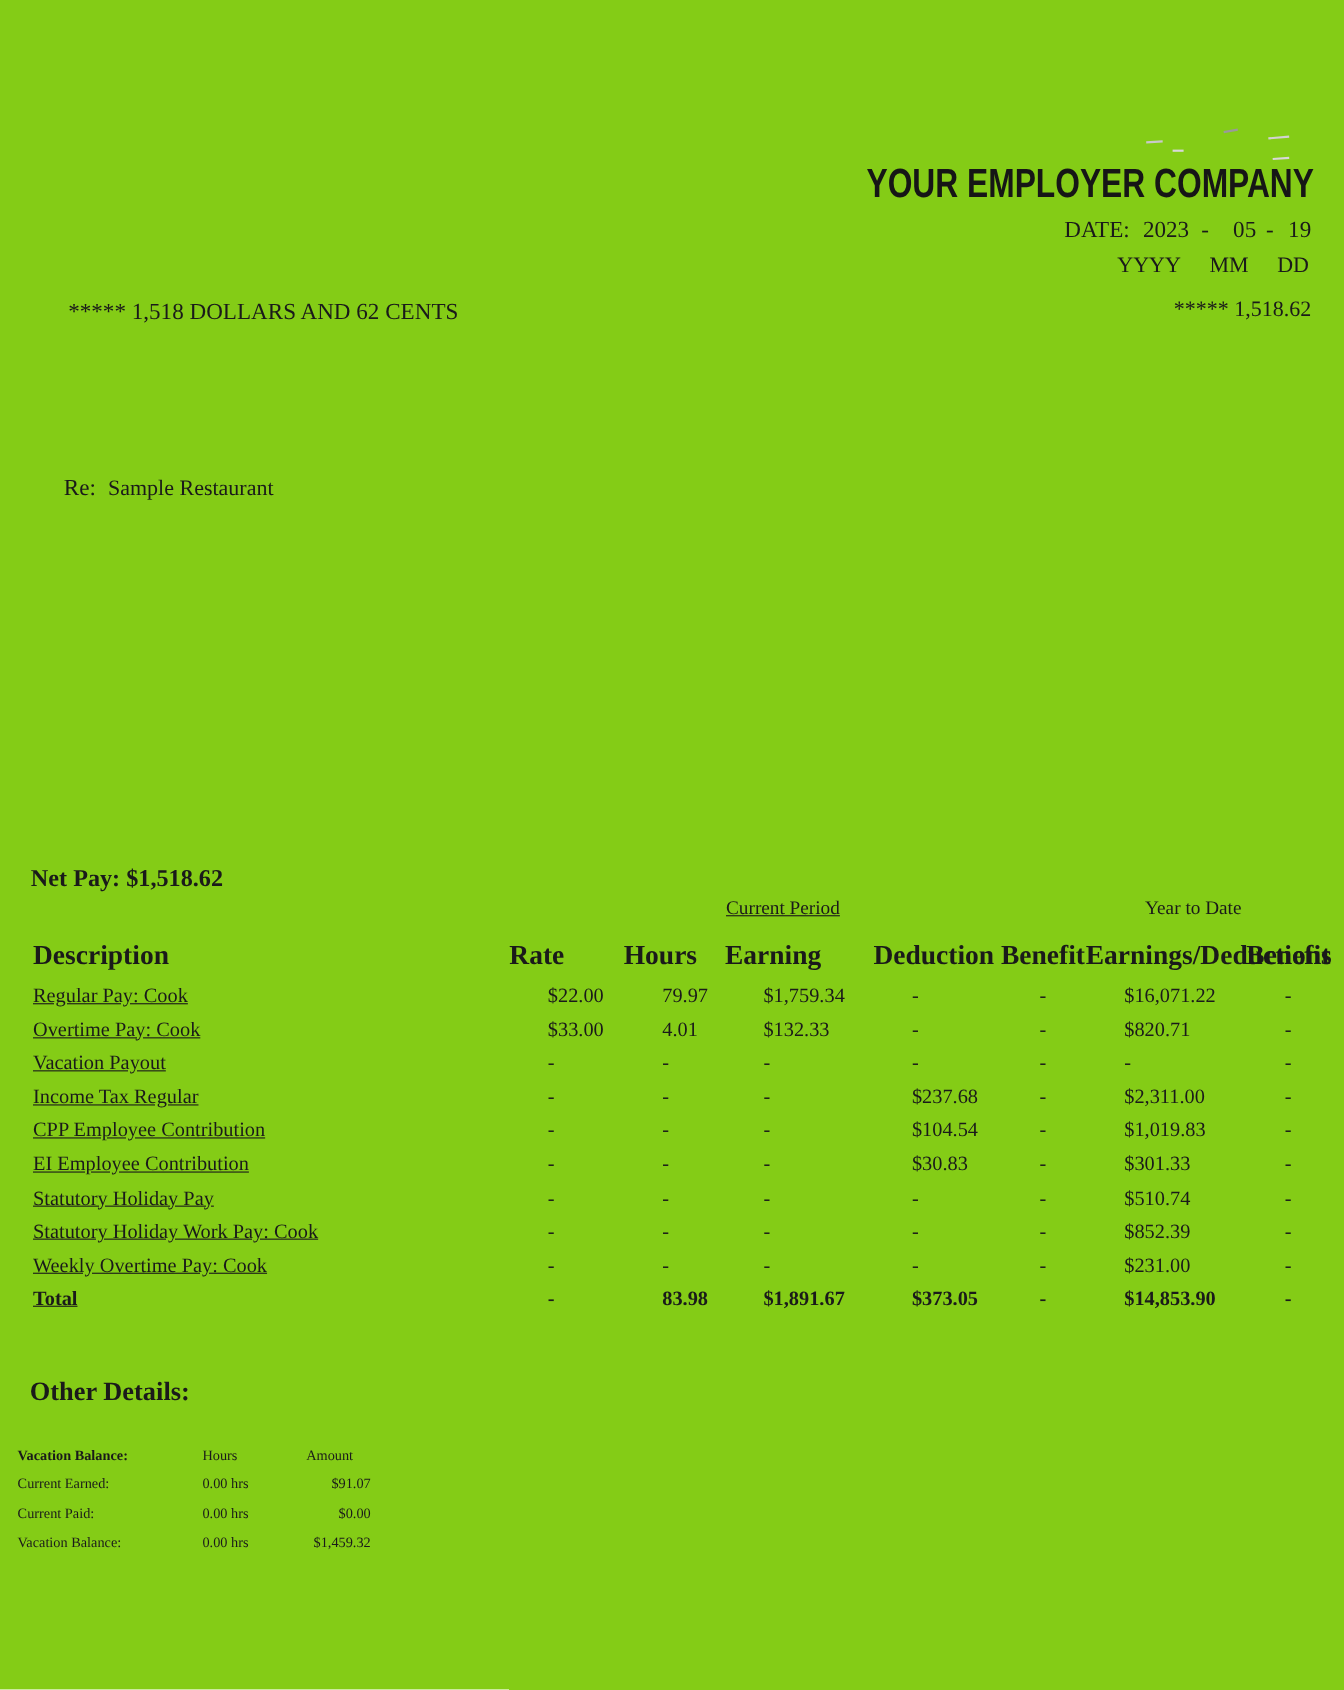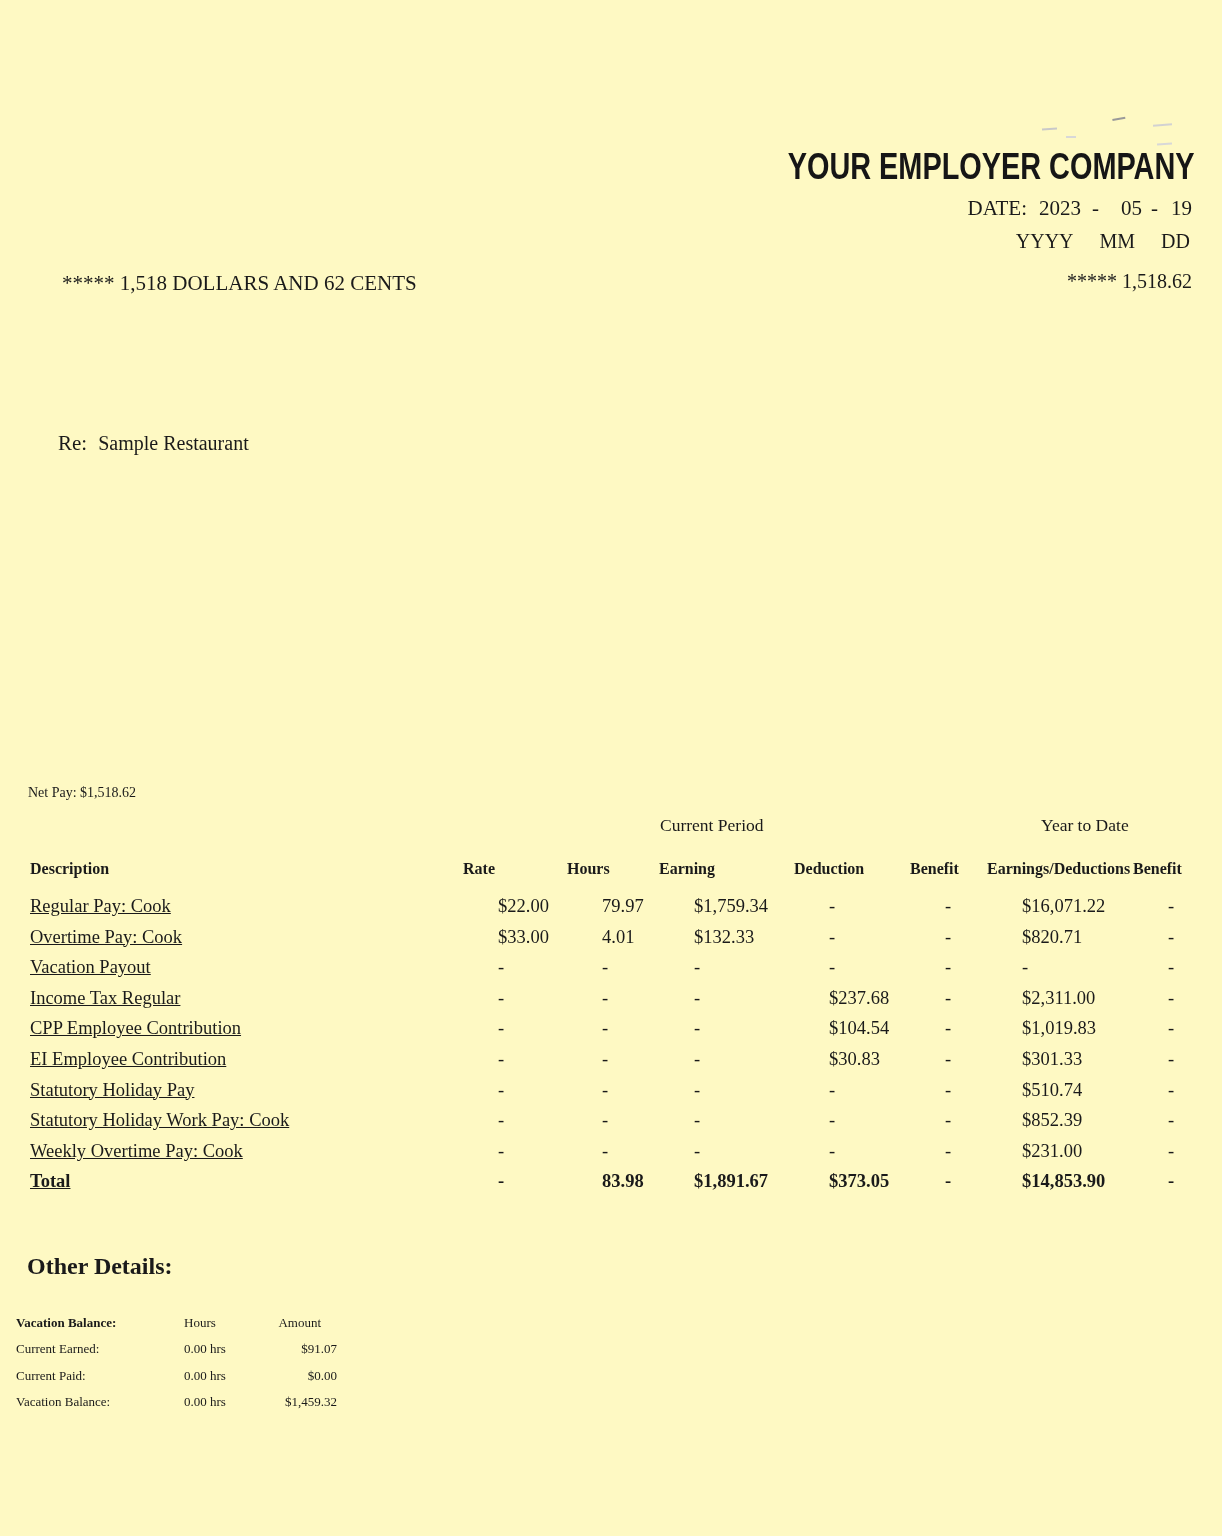--- a/index.html
+++ b/index.html
@@ -1,17 +1,17 @@
 <!DOCTYPE html>
 <html><head>
 <meta charset="utf-8">
 <style>
   html, body { margin:0; padding:0; background:#ffffff; }
   .page {
-    position:relative; width:1222px; height:1536px; background:#fef9c3;
+    position:relative; width:1222px; height:1536px; background:#84cc16;
     font-family:"Liberation Serif", serif; color:#1a1a1a; overflow:hidden;
   }
   
   .smudge { position:absolute; background:#c9c9c9; }
   .smudge.s1 { left:1112px; top:114px; width:13px; height:4px; background:transparent;
                border-bottom:2px solid #9a9a9a; transform:rotate(-10deg); }
   .smudge.s2 { left:1042px; top:128px; width:15px; height:2px; transform:rotate(-3deg); }
   .smudge.s3 { left:1153px; top:124px; width:19px; height:2px; transform:rotate(-5deg); background:#d2d2d2; }
   .smudge.s4 { left:1066px; top:136px; width:10px; height:2px; background:#d8d8d8; }
   .smudge.s5 { left:1157px; top:143px; width:15px; height:2px; transform:rotate(-4deg); background:#d8d8d8; }
@@ -33,29 +33,29 @@
   
   .amount-words { position:absolute; top:272px; left:62px; font-size:21px; line-height:23px; }
   
   .payee { position:absolute; top:352px; left:62px; font-size:20px; line-height:26px; }
   .re-line { position:absolute; top:431px; left:58px; font-size:20px; }
   .re-line .re-label { font-size:21px; margin-right:11px; }
   
   .summary { position:absolute; top:684px; left:32px; width:1150px; font-size:19px; line-height:28.7px; white-space:pre-wrap; }
   .summary .lbl { font-weight:700; }
   .summary .lbl-col { display:inline-block; width:154px; }
-  .net-pay { position:absolute; top:785px; left:28px; font-size:14px; font-weight:400; }
+  .net-pay { position:absolute; top:785px; left:28px; font-size:22px; font-weight:700; }
   
   .earnings { position:absolute; top:812px; left:30px; width:1192px; }
   .group-hdr { position:absolute; top:3px; font-size:17.5px; line-height:20px; }
-  .gh-cp  { left:630px; }
+  .gh-cp  { left:630px;text-decoration:underline; }
   .gh-ytd { left:1011px; }
   .egrid { margin-top:35px; display:grid; grid-template-columns:433px 104px 92px 135px 116px 77px 146px 89px; }
   .erow { display:contents; }
-  .hcell { font-weight:700; font-size:16px; line-height:20.5px; height:44px; display:flex; align-items:center; }
+  .hcell { font-weight:700; font-size:25px; line-height:20.5px; height:44px; display:flex; align-items:center; }
   .vcell { font-size:18.5px; line-height:30.6px; height:30.6px; padding-left:35px; white-space:nowrap; }
   .vcell.desc { padding-left:0;text-decoration:underline; }
   .erow.total .vcell { font-weight:700; }
   
   .other-heading { position:absolute; top:1253px; left:27px; font-size:24px; font-weight:700; }
   .vacation { position:absolute; top:1310px; left:16px; display:grid; grid-template-columns:168px 72px 81px; font-size:13px; line-height:26.3px; }
   .vacation .v-label-h { font-weight:700; }
   .vacation .v-amount { text-align:right; }
   .vacation .v-amount-h { text-align:right; padding-right:16px; }
 </style>

